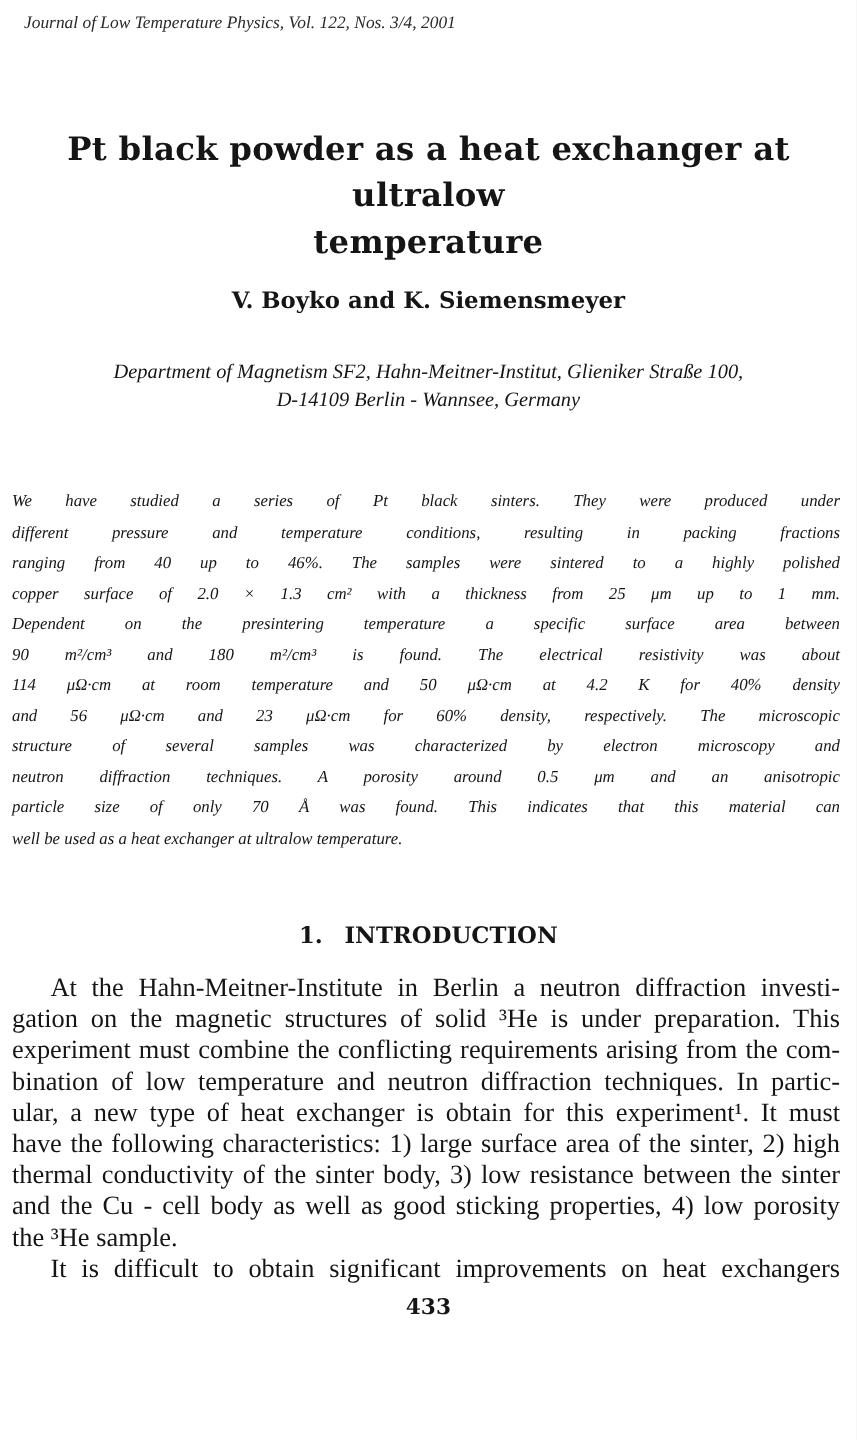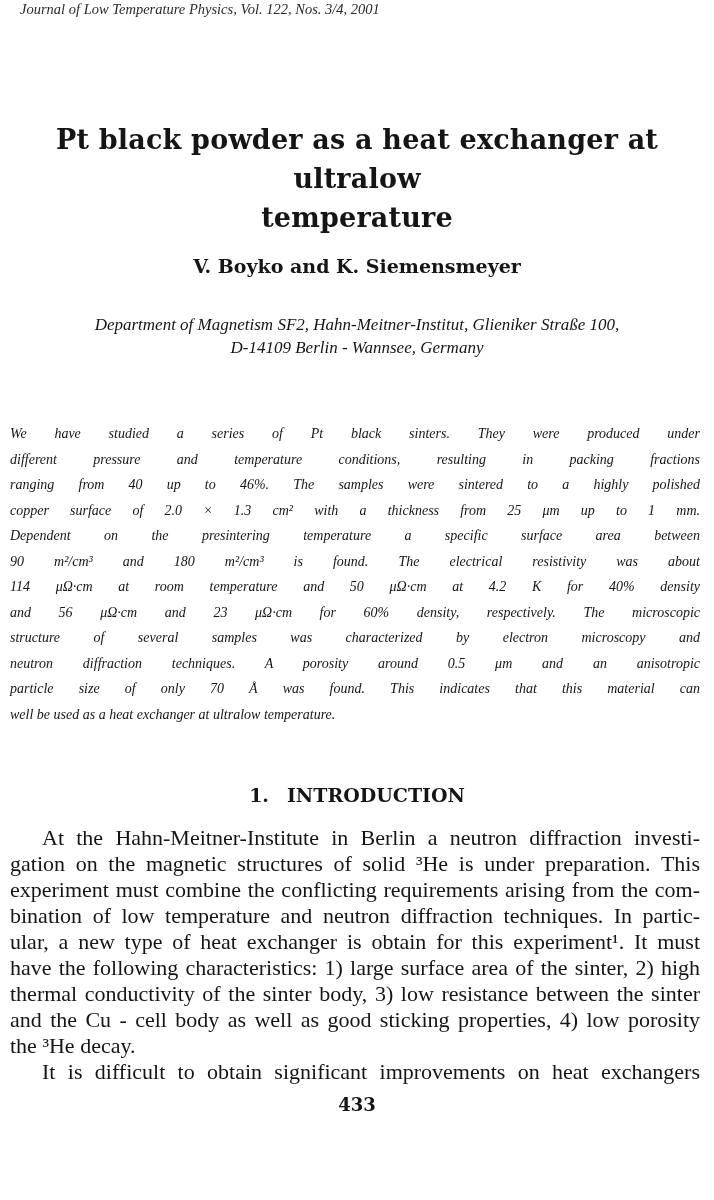--- a/index.html
+++ b/index.html
@@ -6,30 +6,31 @@
   html, body { background: #e8e8e8; }
   .page {
     position: relative;
     width: 714px;
     height: 1200px;
     margin: 0 auto;
     background: #ffffff;
     color: #151515;
     font-family: "Liberation Serif", serif;
     overflow: hidden;
+    padding-top: 10px;
   }
   .journal-header {
     margin-left: 20px;
     font-style: italic;
     font-size: 14.5px;
     line-height: 18px;
     color: #2a2a2a;
   }
   .title-block {
-    margin-top: 102px;
+    margin-top: 77px;
     text-align: center;
     font-weight: bold;
     font-size: 27px;
     line-height: 39px;
     font-family: "DejaVu Serif", "Liberation Serif", serif;
     letter-spacing: 0.2px;
   }
   .authors {
     margin-top: 18px;
     text-align: center;
@@ -124,19 +125,19 @@
 
   <div class="body-text">
       <div class="line justify indent">At the Hahn-Meitner-Institute in Berlin a neutron diffraction investi-</div>
       <div class="line justify">gation on the magnetic structures of solid ³He is under preparation. This</div>
       <div class="line justify">experiment must combine the conflicting requirements arising from the com-</div>
       <div class="line justify">bination of low temperature and neutron diffraction techniques. In partic-</div>
       <div class="line justify">ular, a new type of heat exchanger is obtain for this experiment¹. It must</div>
       <div class="line justify">have the following characteristics: 1) large surface area of the sinter, 2) high</div>
       <div class="line justify">thermal conductivity of the sinter body, 3) low resistance between the sinter</div>
       <div class="line justify">and the Cu - cell body as well as good sticking properties, 4) low porosity</div>
-      <div class="line">the ³He decay.</div>
+      <div class="line">the ³He sample.</div>
       <div class="line justify indent">It is difficult to obtain significant improvements on heat exchangers</div>
     </div>
 
   <div class="page-number">433</div>
 
 </div>
 
 </body></html>

